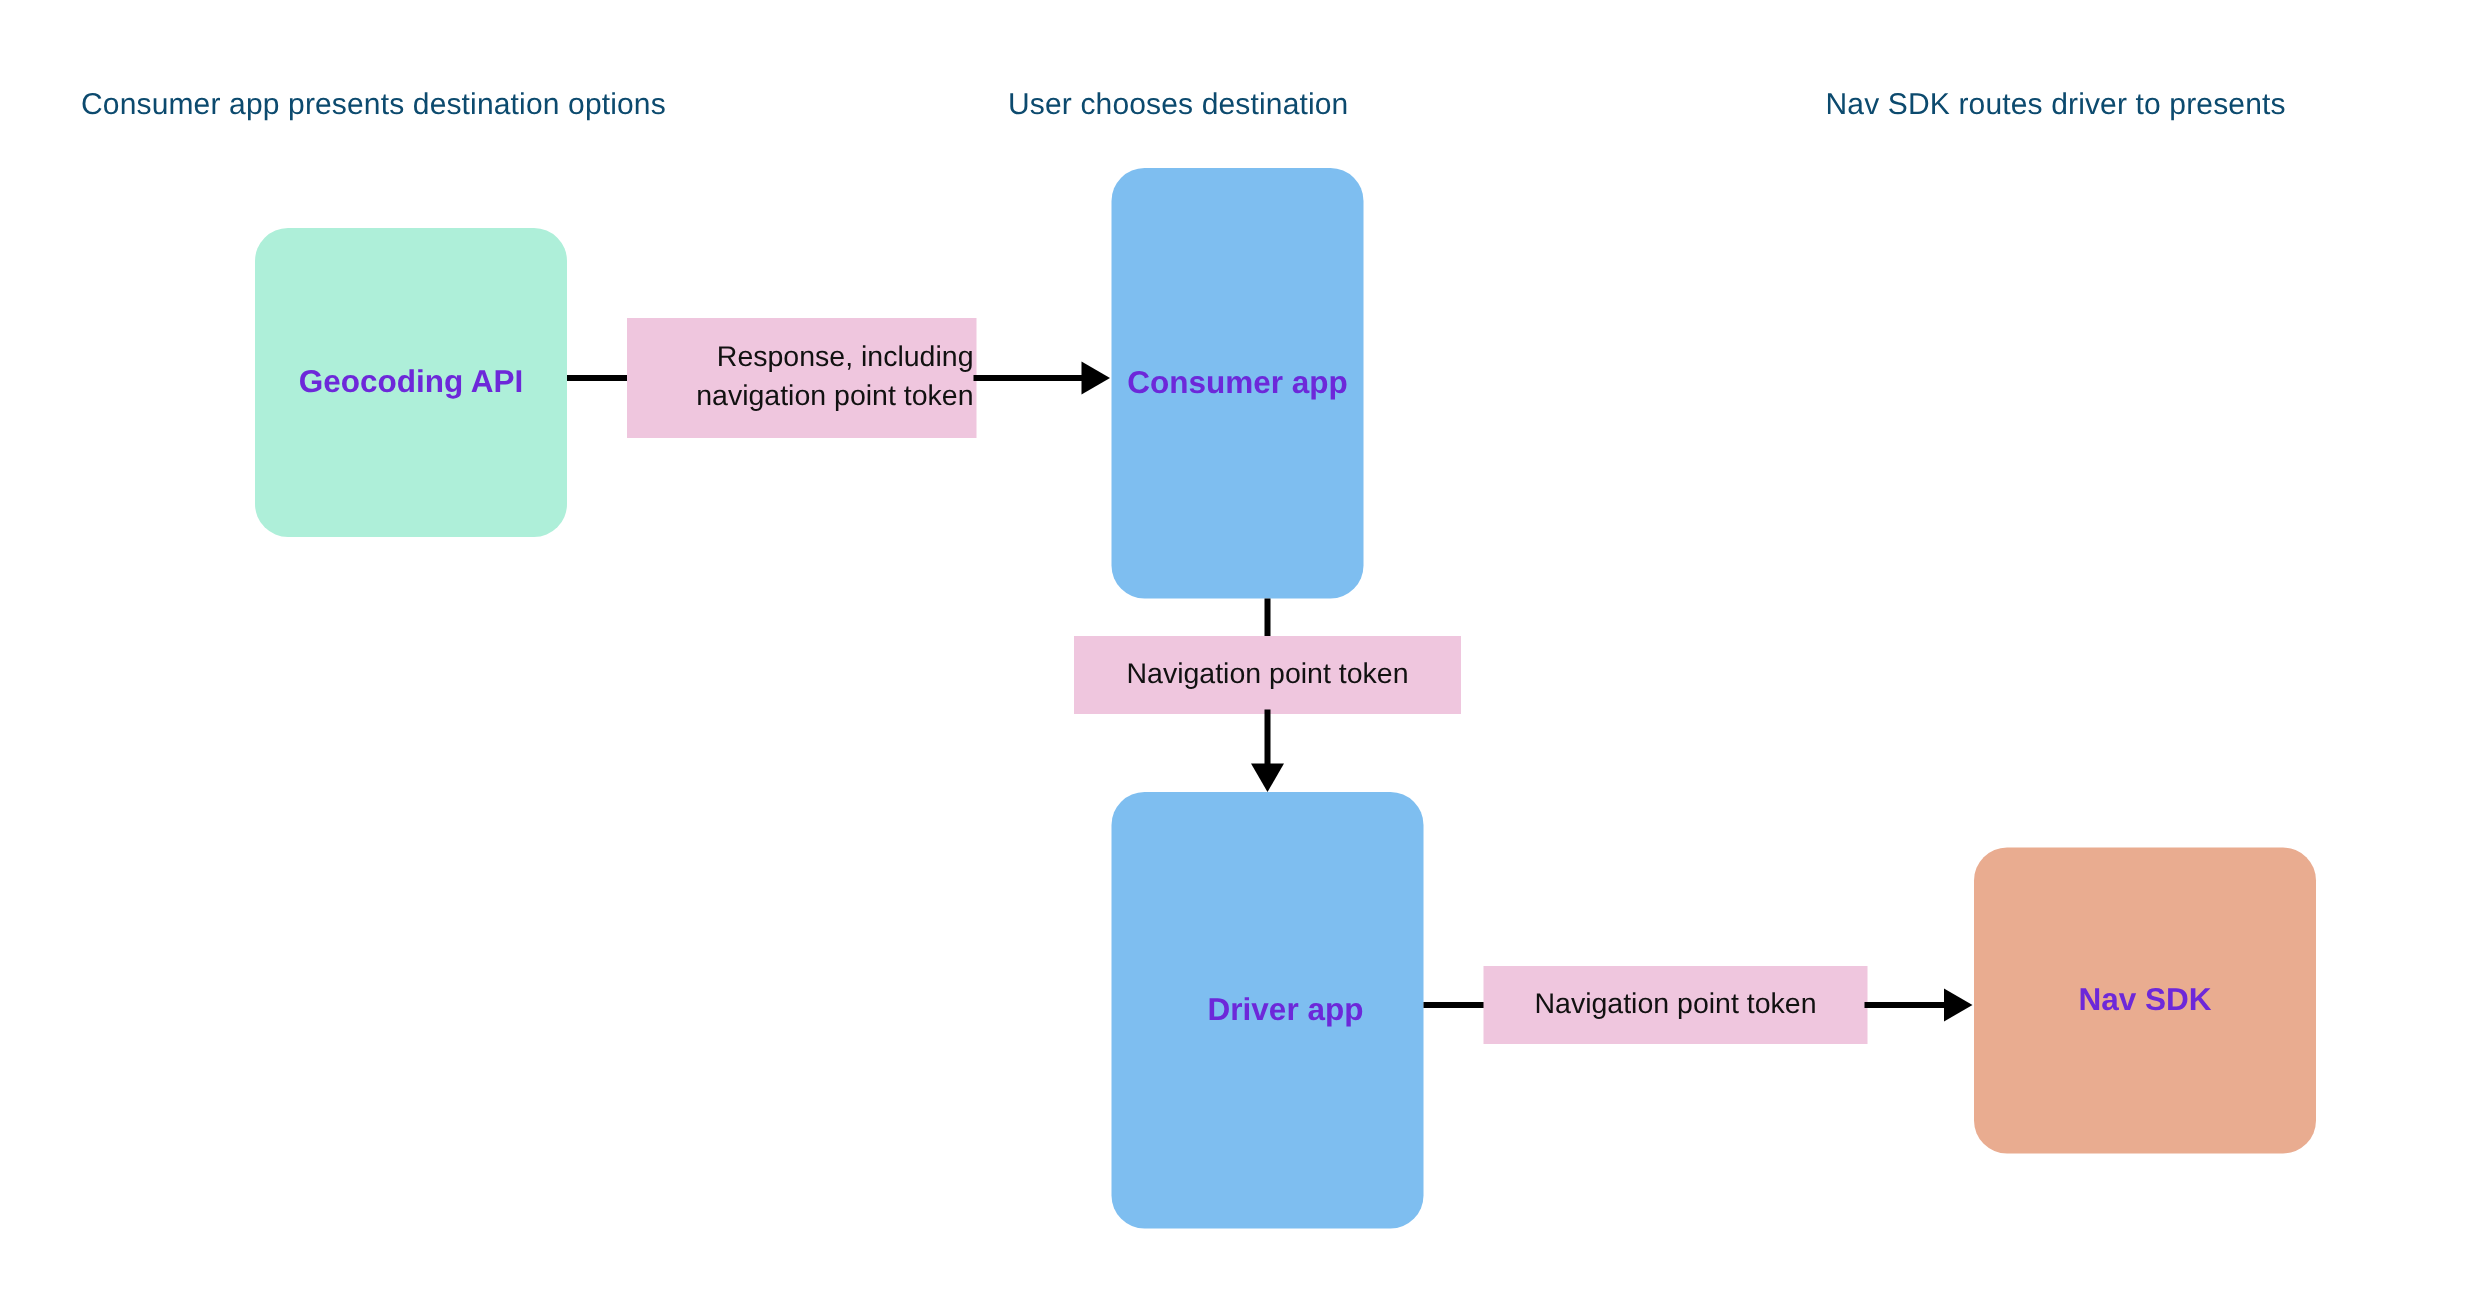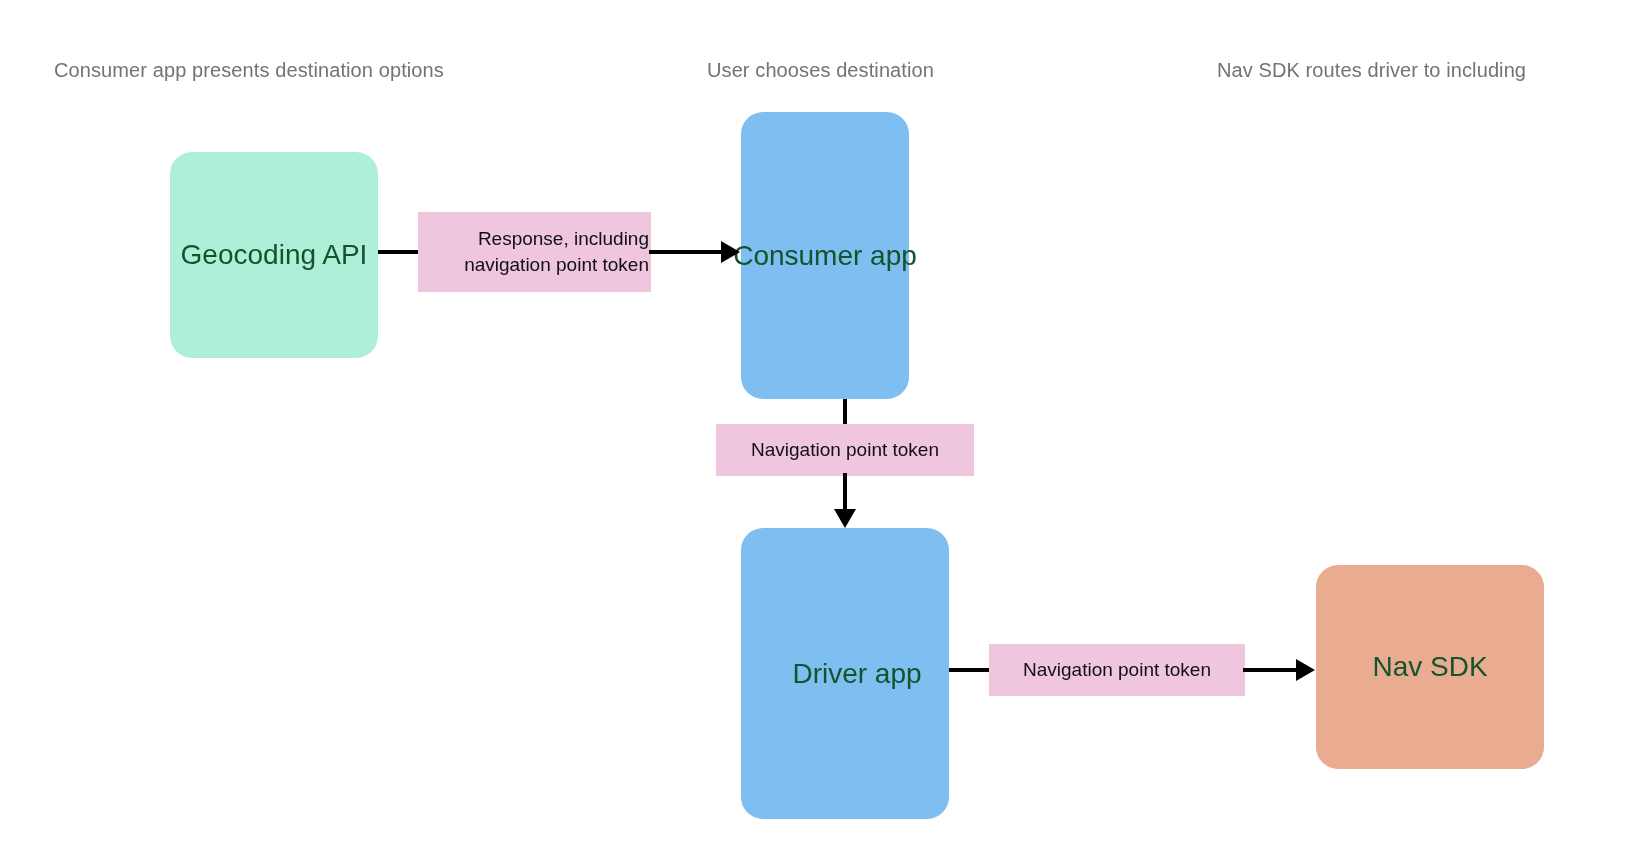--- a/index.html
+++ b/index.html
@@ -20,43 +20,43 @@
     left: 0; top: 0;
     width: 1646px;
     height: 868px;
   }
   
   .col-header {
     position: absolute;
     font-size: 20px;
     line-height: 24px;
     font-weight: 400;
-    color: #737373;
+    color: #0c4a6e;
     white-space: nowrap;
     letter-spacing: 0.1px;
   }
   #header-0 { left: 54px;   top: 58px; }
-  #header-1 { left: 707px;  top: 58px; text-align: right; }
+  #header-1 { left: 672px;  top: 58px; text-align: right; }
   #header-2 { left: 1217px; top: 58px; }
 
   
   .node {
     position: absolute;
     display: flex;
     align-items: center;
     justify-content: center;
     box-sizing: border-box;
     border-radius: 22px;
     text-align: center;
   }
   .node-label {
-    font-size: 28px;
-    font-weight: 400;
+    font-size: 21px;
+    font-weight: 700;
     line-height: 26px;
-    color: #14532d;
+    color: #6d28d9;
     white-space: nowrap;
   }
   #node-geocoding {
     left: 170px; top: 152px;
     width: 208px; height: 206px;
   }
   #node-consumer {
     left: 741px; top: 112px;
     width: 168px; height: 287px;
   }
@@ -138,21 +138,21 @@
   #arrow-into-driver   { left: 834px;  top: 509px; }
   #arrow-into-navsdk   { left: 1296px; top: 659px; }
 </style>
 </head>
 <body style="background-color: rgb(255, 255, 255);">
 
 <div id="canvas">
 
   <div class="col-header" id="header-0">Consumer app presents destination options</div>
   <div class="col-header" id="header-1">User chooses destination</div>
-  <div class="col-header" id="header-2">Nav SDK routes driver to including</div>
+  <div class="col-header" id="header-2">Nav SDK routes driver to presents</div>
 
   <div class="node" id="node-geocoding" style="background-color: rgb(174, 239, 217);">
     <span class="node-label">Geocoding API</span>
   </div>
 
   <div class="node" id="node-consumer" style="background-color: rgb(126, 190, 240);">
     <span class="node-label">Consumer app</span>
   </div>
 
   <div class="node" id="node-driver" style="background-color: rgb(126, 190, 240); padding-left: 24px;">

